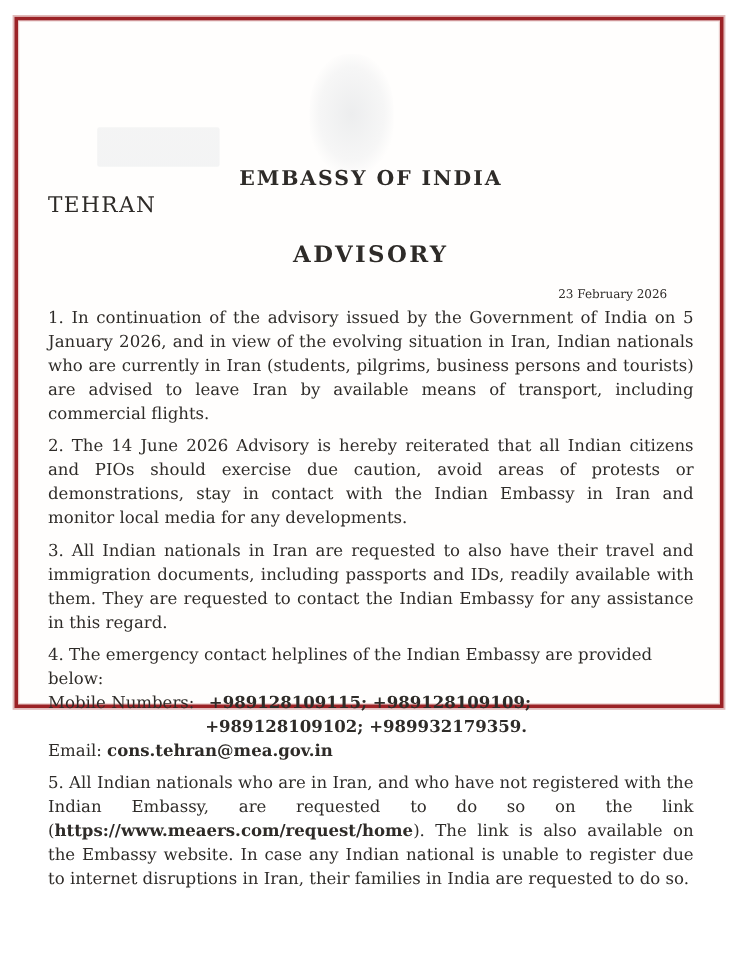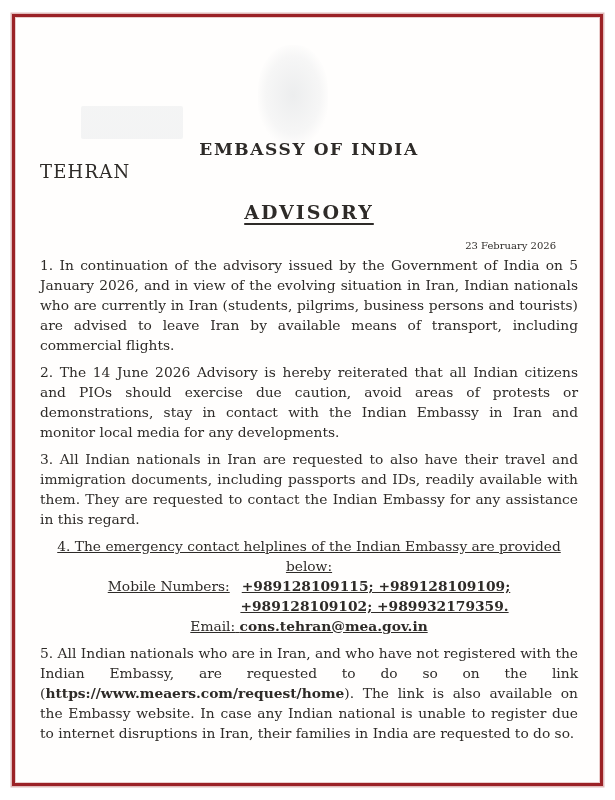--- a/index.html
+++ b/index.html
@@ -13,21 +13,21 @@
     position: relative;
     font-family: "DejaVu Serif", "Liberation Serif", serif;
     color: #2e2b28;
     overflow: hidden;
   }
   .frame {
     position: absolute;
     left: 12px;
     top: 14px;
     width: 591px;
-    height: 772px;
+    height: 576px;
     box-sizing: border-box;
     border: 3px solid #9b2226;
     box-shadow: 0 0 0 1.5px rgba(170, 60, 60, 0.35), inset 0 0 0 1px rgba(170, 60, 60, 0.25);
     background: #fffefd;
   }
   .content {
     position: relative;
     padding: 0 22px 0 25px;
     z-index: 2;
   }
@@ -69,21 +69,20 @@
   }
   .title {
     margin-top: 20px;
     text-align: center;
     font-size: 19px;
     font-weight: bold;
     letter-spacing: 2px;
     line-height: 22px;
   }
   .title span {
-    text-decoration: underline;
     text-decoration-thickness: 2px;
     text-underline-offset: 4px;
   }
   .date {
     margin-top: 14px;
     text-align: right;
     padding-right: 22px;
     font-size: 10px;
     line-height: 18px;
   }
@@ -93,22 +92,21 @@
     text-align: justify;
   }
   .doc-body p {
     margin: 0 0 7px 0;
   }
   .contacts {
     margin: 0 0 7px 0;
   }
   .contact-line {
     line-height: 20px;
-    text-align: center;
-    text-decoration: underline;
+    text-align: left;
   }
   .contact-line .gap {
     display: inline-block;
     width: 12px;
   }
   .indent2 {
     padding-left: 131px;
   }
   .b {
     font-weight: bold;

